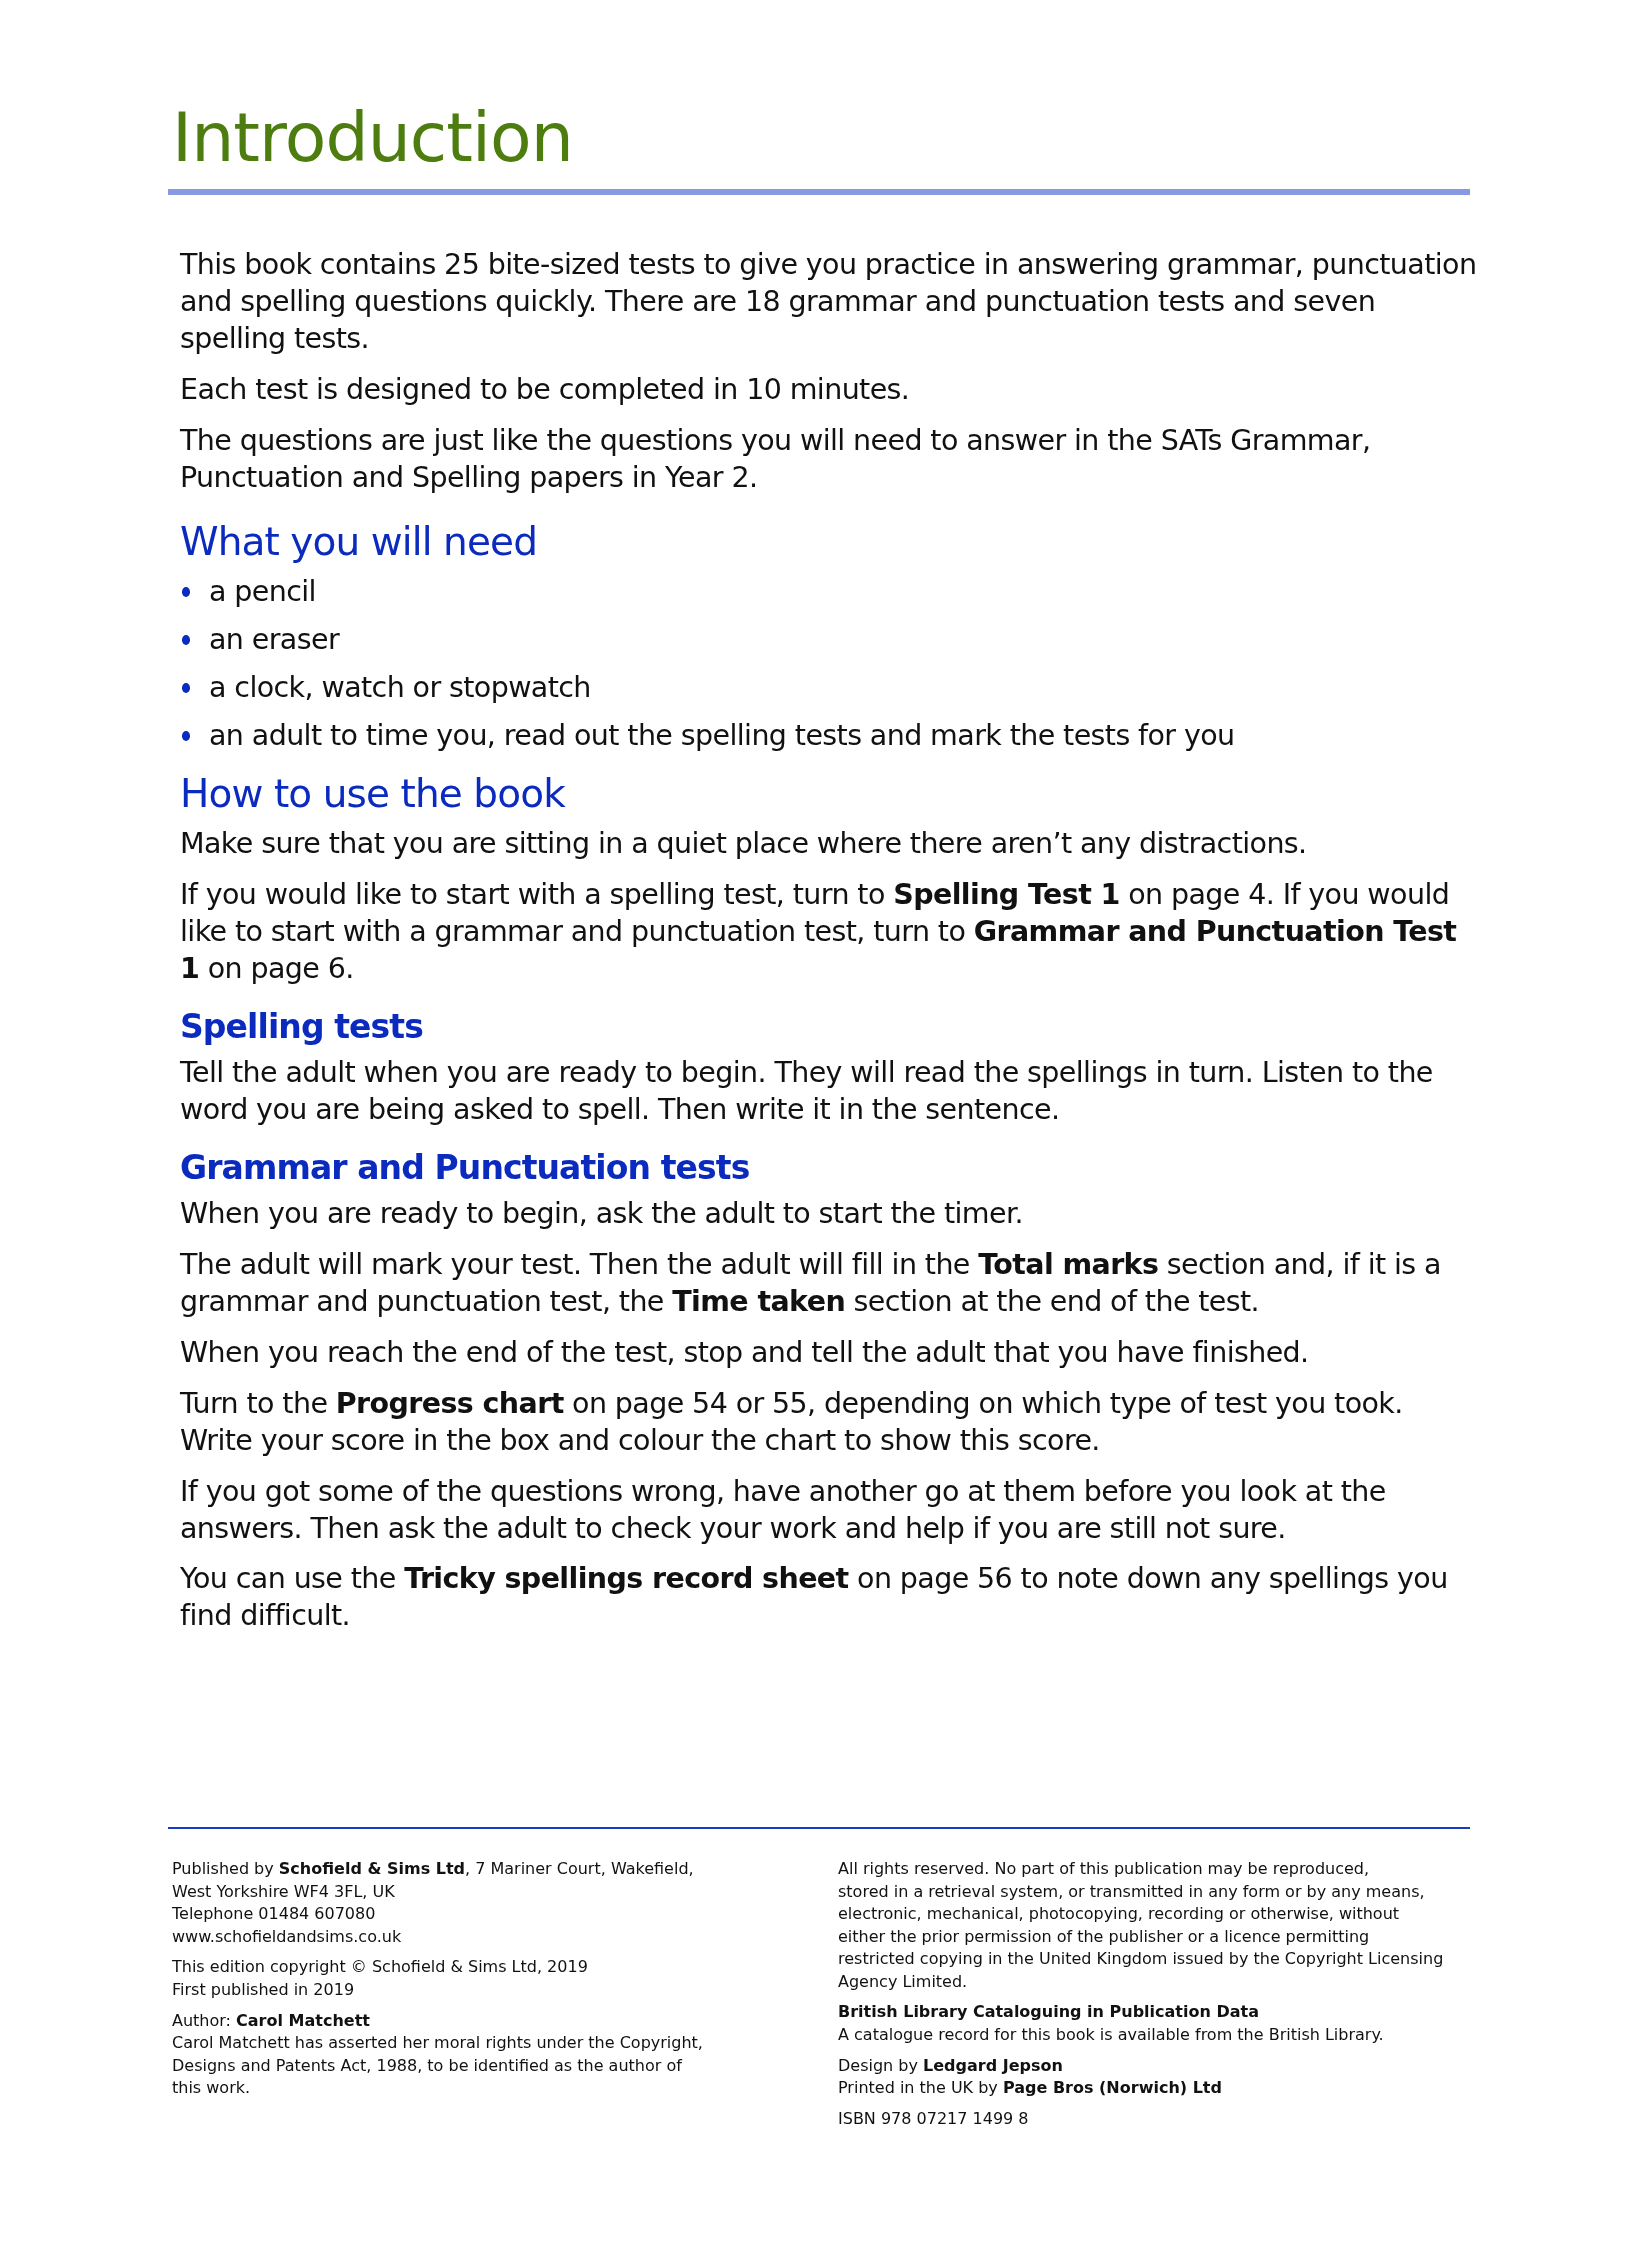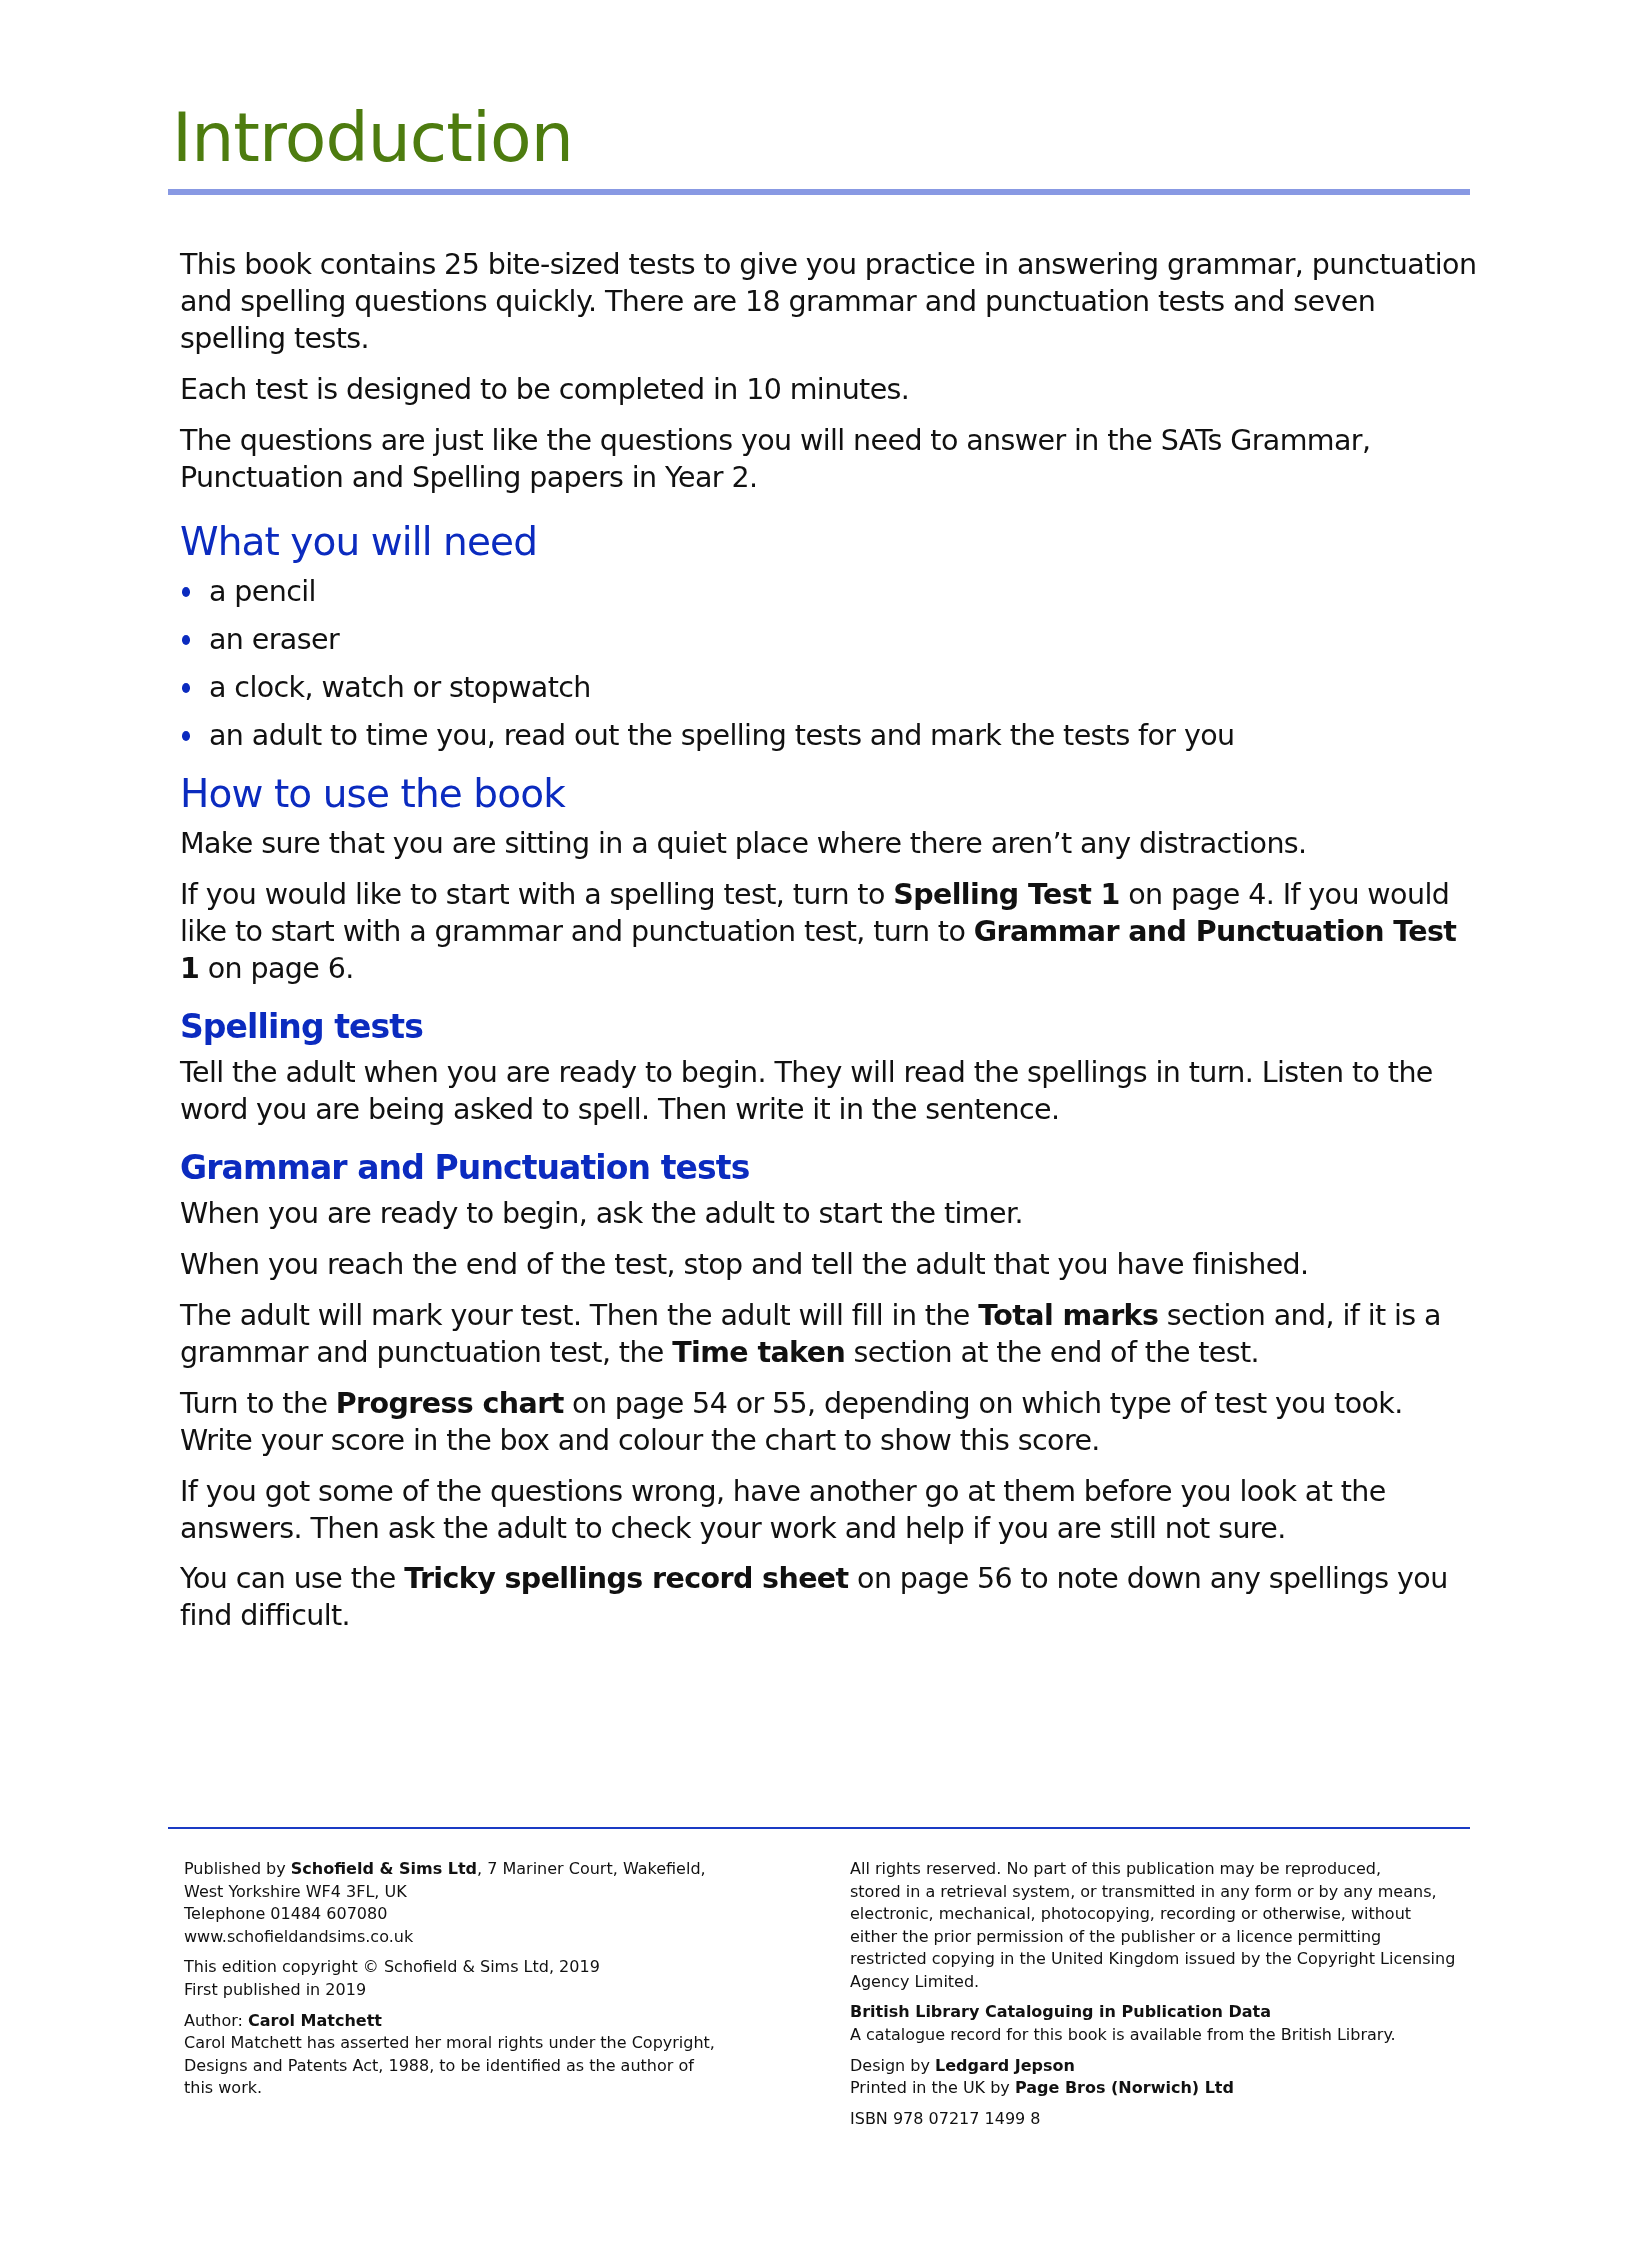--- a/index.html
+++ b/index.html
@@ -10,21 +10,21 @@
     .content { position: absolute; top: 246px; left: 12px; width: 1302px; }
     p { margin: 0; font-size: 28.5px; line-height: 37px; letter-spacing: -0.6px; }
     .para { margin-bottom: 13.8px; }
     h2 { margin: 0; color: #0b2bbf; font-size: 39px; font-weight: normal; letter-spacing: -0.9px; line-height: 44px; }
     h3 { margin: 0; color: #0b2bbf; font-size: 33px; font-weight: bold; letter-spacing: -0.9px; line-height: 40px; }
     b { font-weight: bold; }
     ul.needs { list-style: none; margin: 9.2px 0 0 0; padding: 0; }
     ul.needs li { position: relative; padding-left: 29px; font-size: 28.5px; line-height: 37px; letter-spacing: -0.6px; margin-bottom: 11px; }
     ul.needs li .bullet { position: absolute; left: 1.8px; top: 13.8px; width: 8.3px; height: 10px; border-radius: 50%; background: #0b2bbf; }
     .footer-rule { position: absolute; top: 1827px; left: 0; width: 1302px; height: 1.8px; background: #1a3bc4; }
-    .footer { position: absolute; top: 1858px; left: 16px; width: 1302px; display: flex; }
+    .footer { position: absolute; top: 1858px; left: 4px; width: 1302px; display: flex; }
     .footer-col { font-size: 16px; line-height: 22.5px; color: #111111; }
     .footer-col.left { width: 666px; }
     .footer-col.right { width: 636px; }
     .footer-col .blk { margin-bottom: 8.3px; }
     .footer-col div.line { white-space: nowrap; }
   </style>
 </head>
 <body>
 
 <div class="page">
@@ -46,22 +46,22 @@
 
     <h2 style="margin-top:18.4px">How to use the book</h2>
     <p class="para" style="margin-top:9.2px">Make sure that you are sitting in a quiet place where there aren’t any distractions.</p>
     <p class="para" style="margin-bottom:20px"><span>If you would like to start with a spelling test, turn to </span><b>Spelling Test 1</b><span> on page 4. If you would like to start with a grammar and punctuation test, turn to </span><b>Grammar and Punctuation Test 1</b><span> on page 6.</span></p>
 
     <h3>Spelling tests</h3>
     <p class="para" style="margin-top:7.3px; margin-bottom:20px">Tell the adult when you are ready to begin. They will read the spellings in turn. Listen to the word you are being asked to spell. Then write it in the sentence.</p>
 
     <h3>Grammar and Punctuation tests</h3>
     <p class="para" style="margin-top:7px">When you are ready to begin, ask the adult to start the timer.</p>
+    <p class="para"><span>The adult will mark your test. Then the adult will fill in the </span><b>Total marks</b><span> section and, if it is a grammar and punctuation test, the </span><b>Time taken</b><span> section at the end of the test.</span></p>
     <p class="para">When you reach the end of the test, stop and tell the adult that you have finished.</p>
-    <p class="para"><span>The adult will mark your test. Then the adult will fill in the </span><b>Total marks</b><span> section and, if it is a grammar and punctuation test, the </span><b>Time taken</b><span> section at the end of the test.</span></p>
     <p class="para"><span>Turn to the </span><b>Progress chart</b><span> on page 54 or 55, depending on which type of test you took.</span><br><span>Write your score in the box and colour the chart to show this score.</span></p>
     <p class="para">If you got some of the questions wrong, have another go at them before you look at the answers. Then ask the adult to check your work and help if you are still not sure.</p>
     <p class="para"><span>You can use the </span><b>Tricky spellings record sheet</b><span> on page 56 to note down any spellings you find difficult.</span></p>
   </div>
 
   <div class="footer-rule"></div>
 
   <div class="footer">
     <div class="footer-col left">
       <div class="blk">

